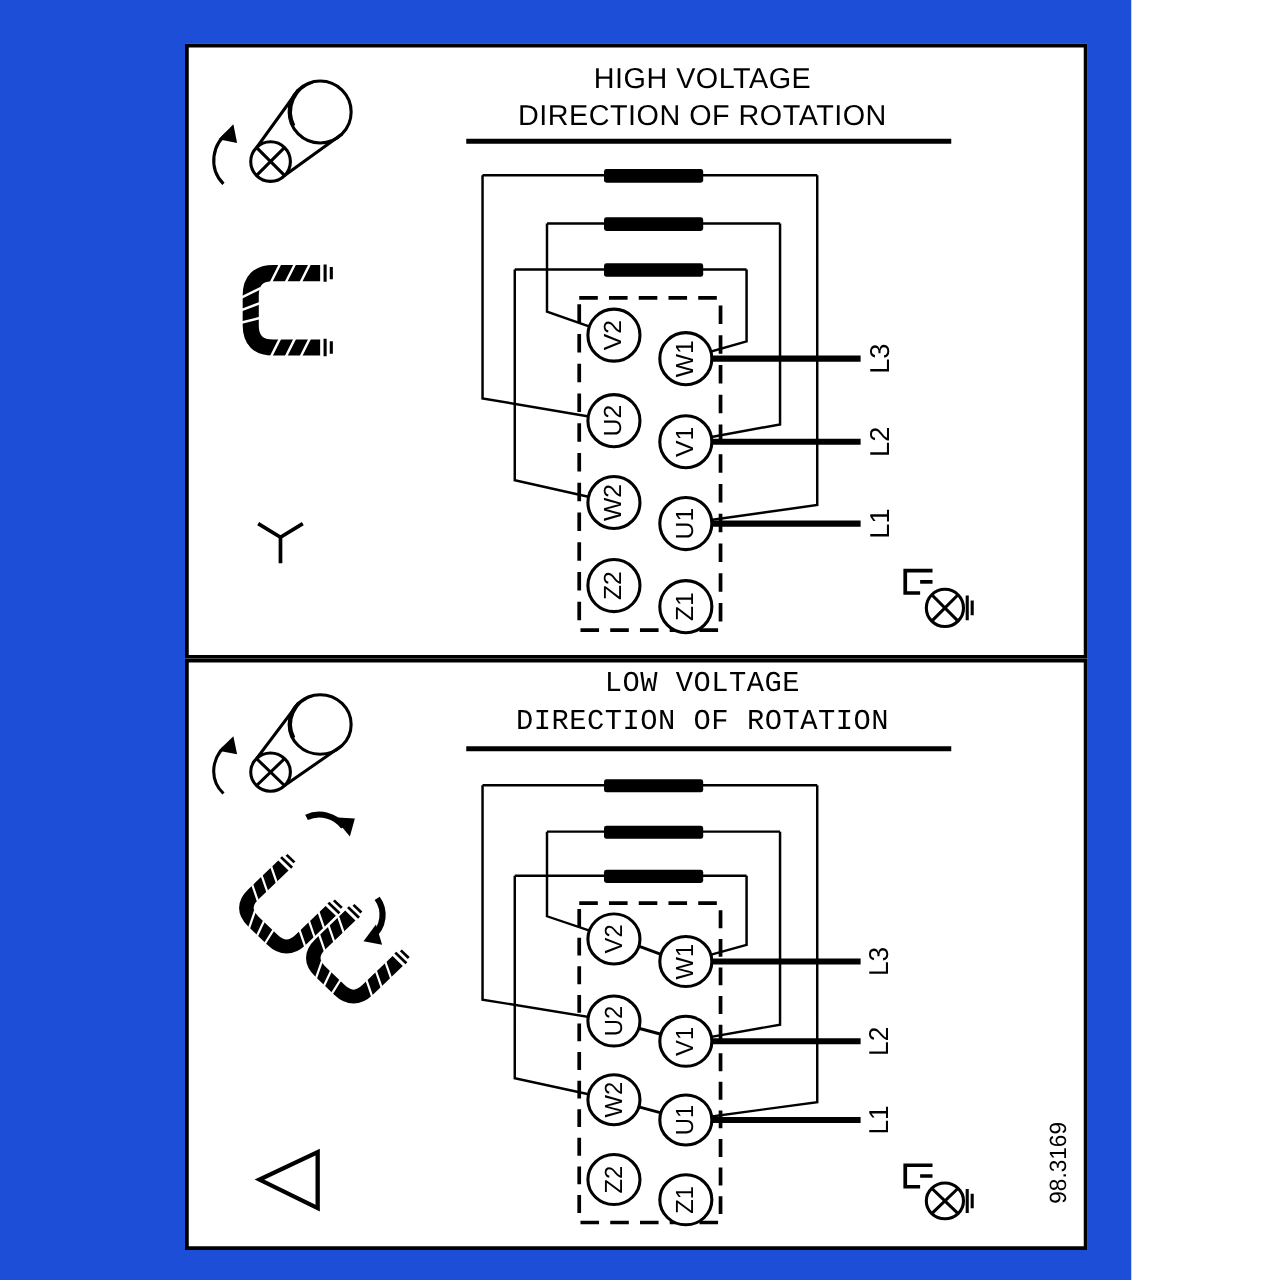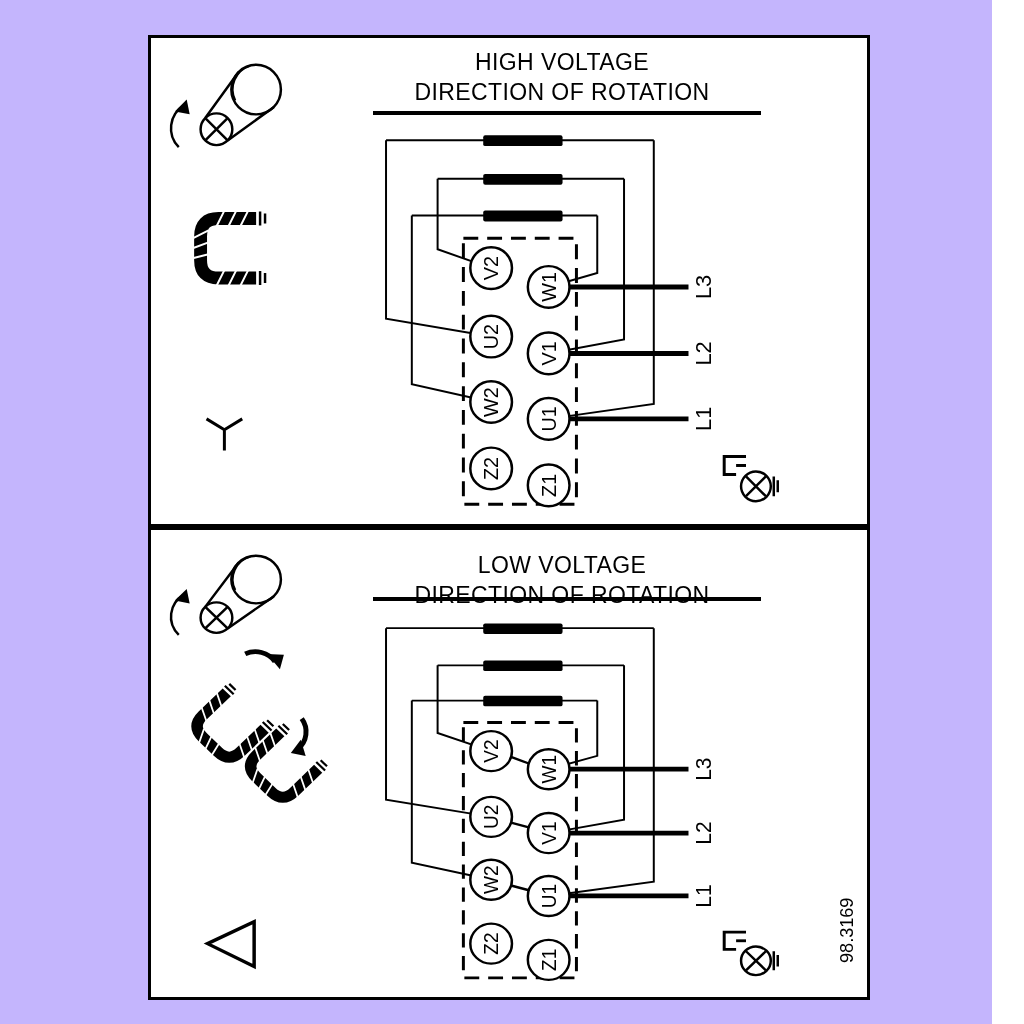--- a/index.html
+++ b/index.html
@@ -1,25 +1,25 @@
 <!DOCTYPE html>
 <html><head>
 <meta charset="utf-8">
 <style>
   html,body{margin:0;padding:0;background:#fff;}
-  .page{position:relative;width:992px;height:1024px;background:#c4b5fd;
+  .page{position:relative;width:905px;height:1024px;background:#1d4ed8;
         font-family:"Liberation Sans",sans-serif;color:#000;overflow:hidden;}
   .panel{position:absolute;left:148px;width:722px;background:#fff;
          border:3px solid #000;box-sizing:border-box;}
   .panel-top{top:35px;height:492px;}
   .panel-bottom{top:527px;height:473px;}
   .titles{position:absolute;left:111px;width:600px;text-align:center;
           font-size:23px;line-height:30px;letter-spacing:.4px;z-index:2;}
   .panel-top .titles{top:9px;}
-  .panel-bottom .titles{top:20px;}
+  .panel-bottom .titles{top:2px;font-family:Liberation Mono, monospace;}
   .title-underline{position:absolute;left:222px;width:388px;height:4px;background:#000;z-index:2;}
   .panel-top .title-underline{top:73px;}
   .panel-bottom .title-underline{top:67px;}
   svg.diagram{position:absolute;left:0;top:0;width:100%;height:100%;}
   svg text{font-family:"Liberation Sans",sans-serif;fill:#000;}
   .t-label{font-size:20px;}
   .l-label{font-size:22px;}
   .fig-label{font-size:19px;}
 </style>
 </head>

